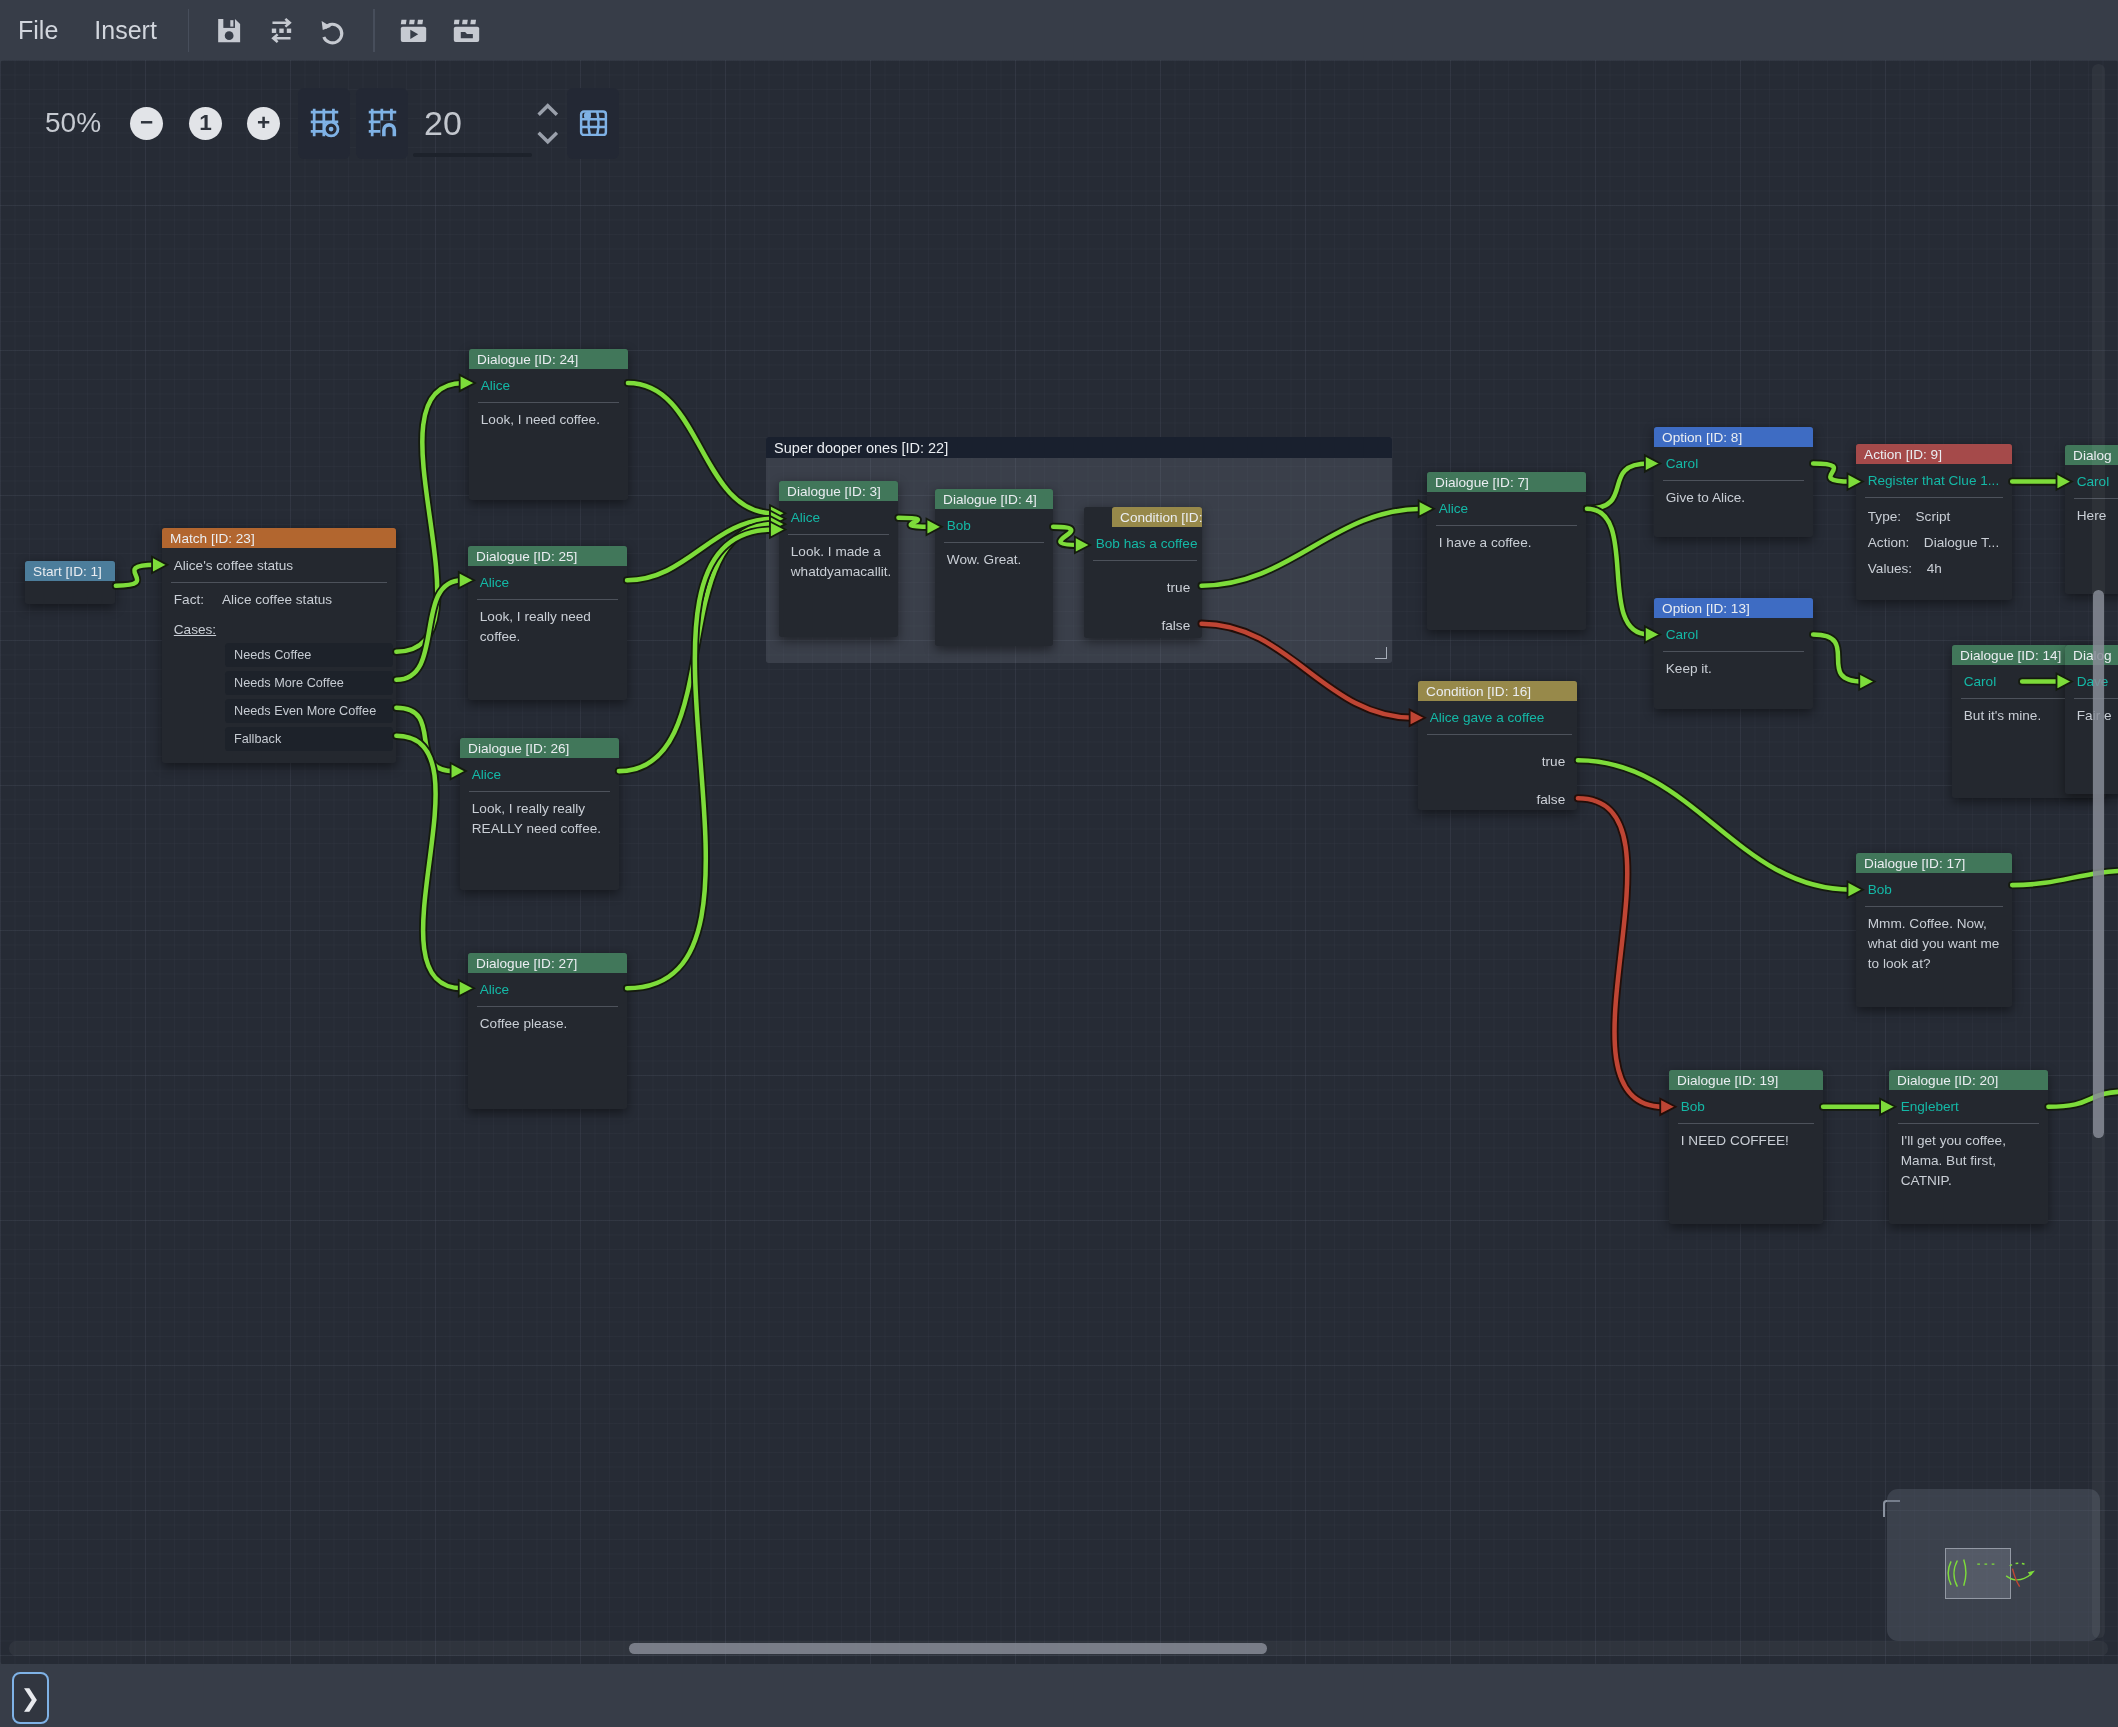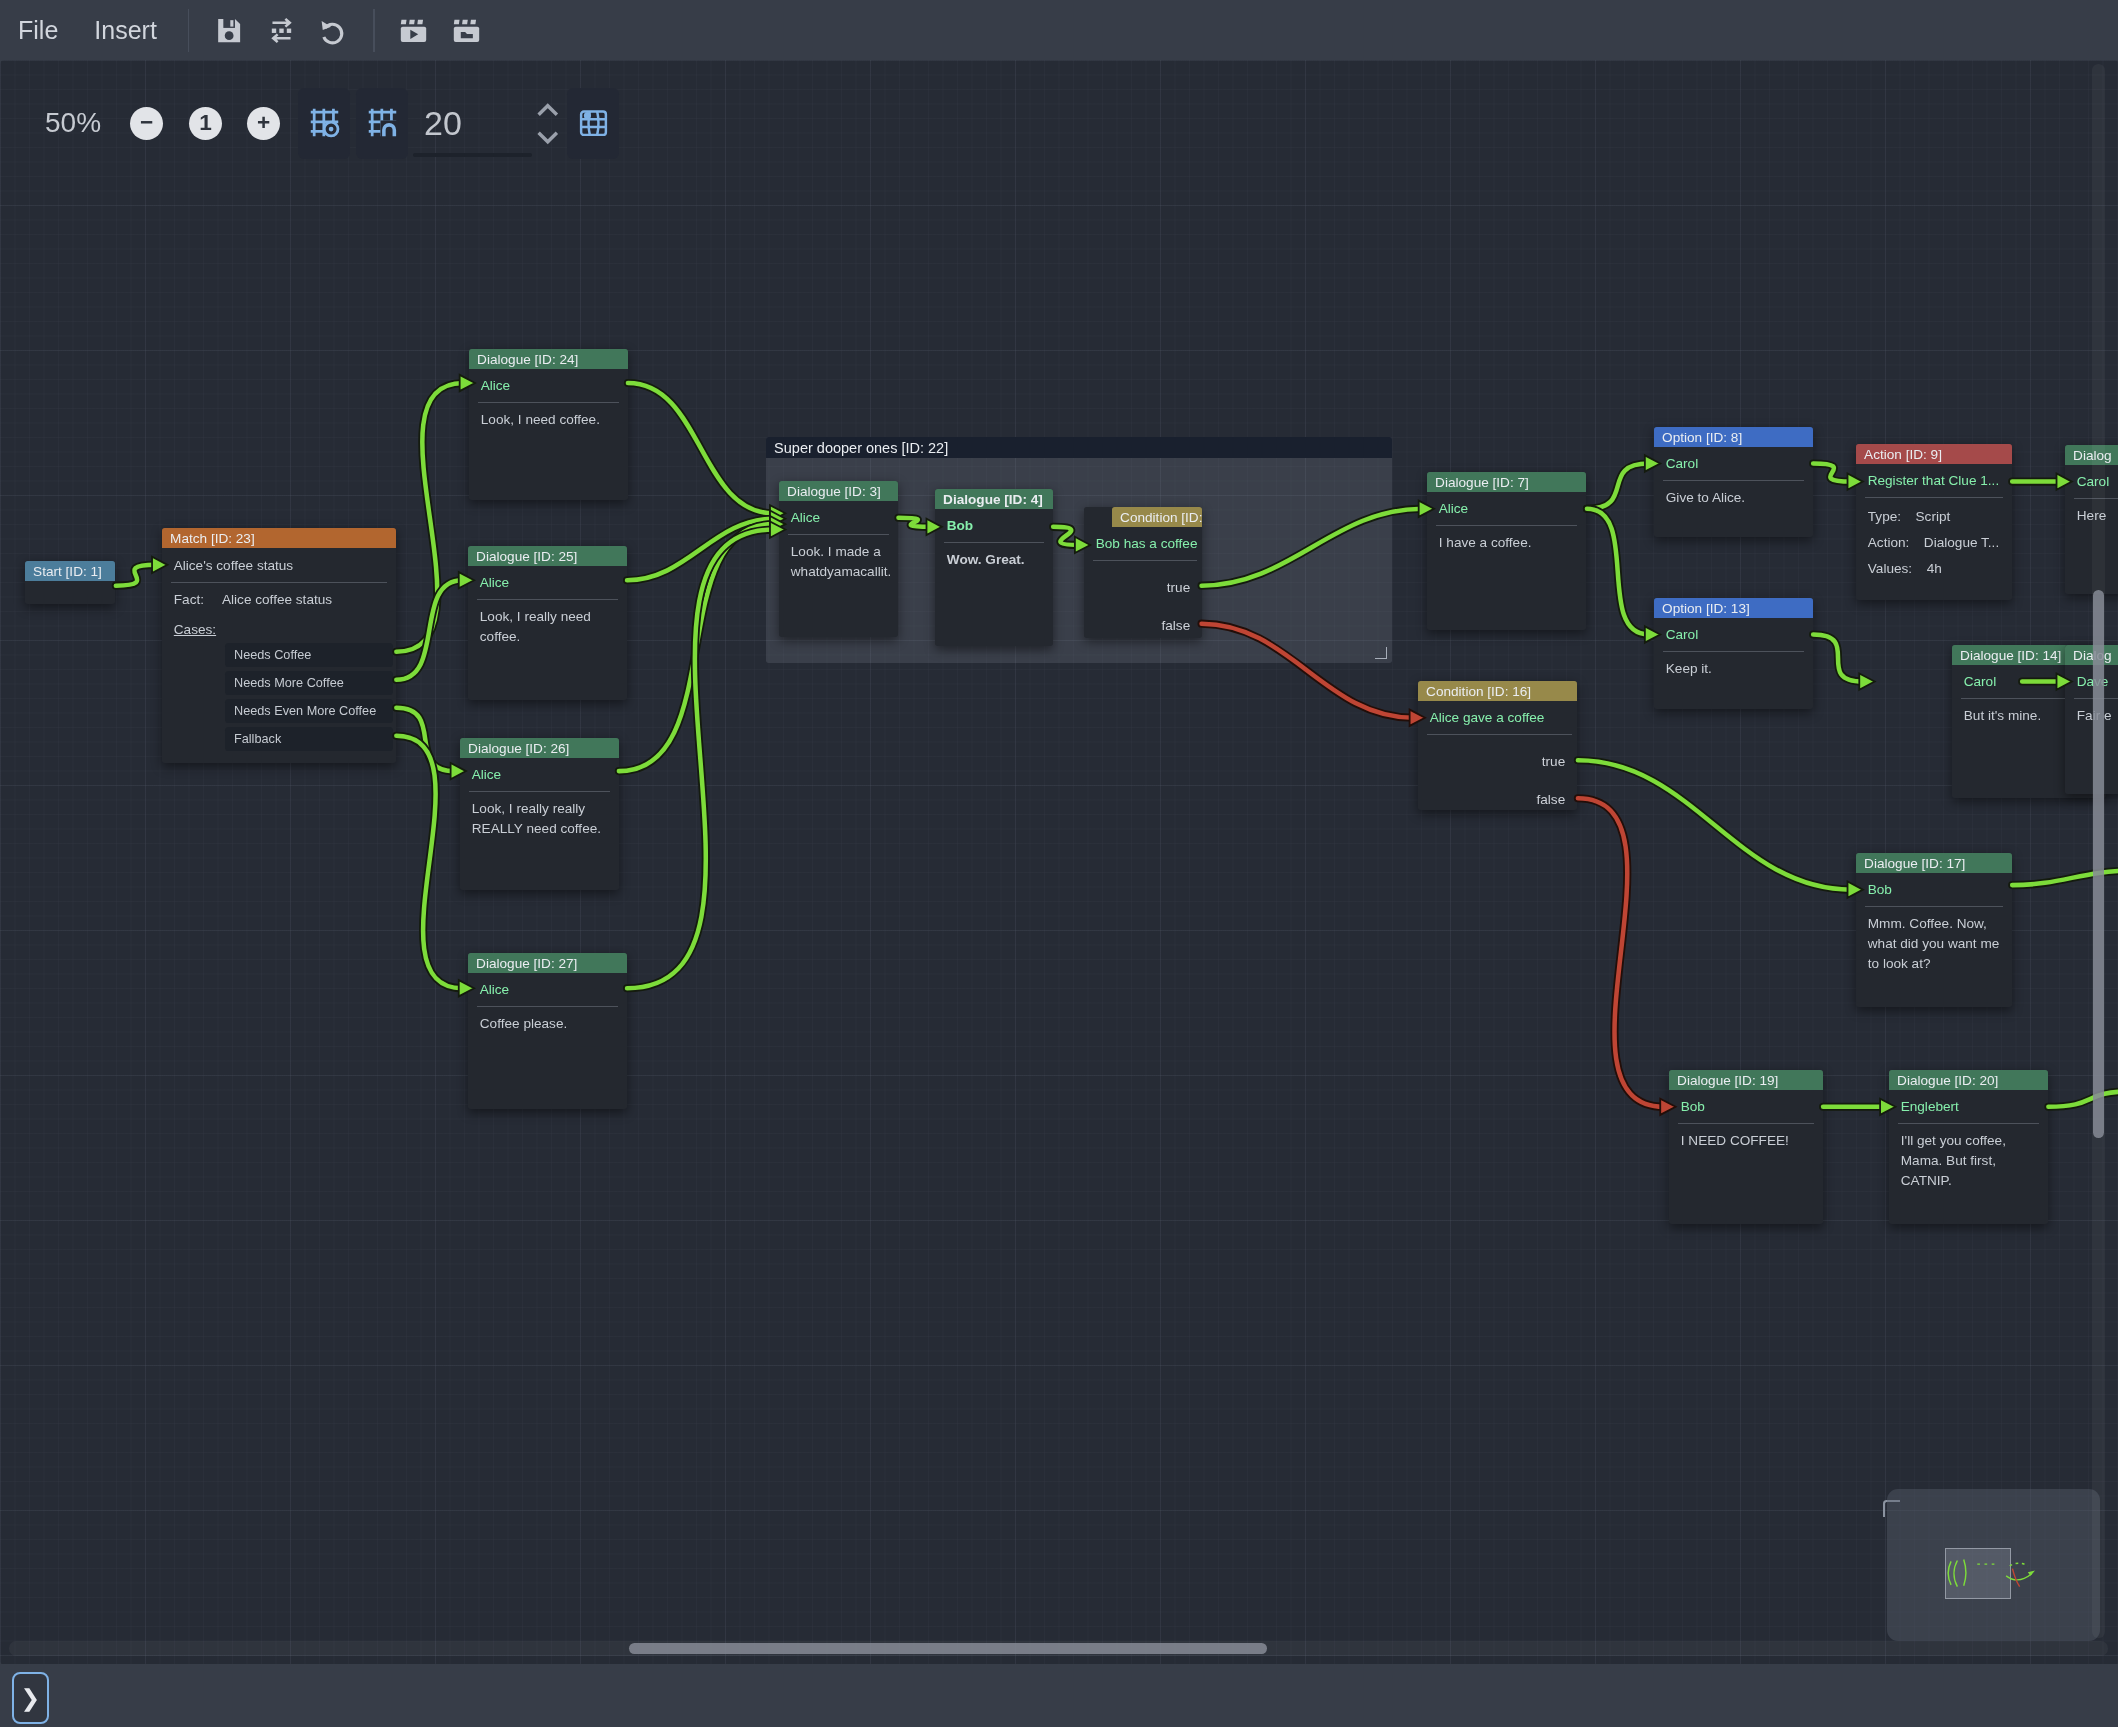--- a/index.html
+++ b/index.html
@@ -33,21 +33,21 @@
   .spin-field .val{position:absolute;left:11px;top:16.3px;font-size:34px;color:#c3c7ce;}
   .spin-field .underline{position:absolute;left:0;bottom:1.8px;width:119px;height:4.5px;background:#1d222b;border-radius:1.8px;}
   .spinner{position:absolute;left:536px;top:28px;width:23.5px;height:71px;}
 
   
   .node{position:absolute;background:#24282f;border-radius:2.7px;box-shadow:0 3.6px 11px rgba(0,0,0,.45);
     color:#c9ced5;font-size:13.6px;z-index:3;}
   .node-header{height:20px;line-height:21px;padding:0 8.1px;color:#eaedf1;font-size:13.6px;
     border-radius:2.7px 2.7px 0 0;white-space:nowrap;overflow:hidden;}
   .speaker{height:33px;line-height:33px;margin:0 9px;padding:0 2.7px;border-bottom:0.9px solid #4d525b;
-    color:#86efac;white-space:nowrap;overflow:hidden;}
+    color:#14b8a6;white-space:nowrap;overflow:hidden;}
   .ntext{padding:7.2px 11px 0 11.8px;line-height:20px;}
   .port-row{height:27px;line-height:27px;text-align:right;padding-right:11.8px;color:#ced2d9;}
   .port-true{margin-top:12.7px;}
   .port-false{margin-top:11px;}
   .mrow{height:34px;line-height:35px;margin:0 9px;padding:0 2.7px;border-bottom:0.9px solid #4d525b;white-space:nowrap;}
   .mrow-kv{height:33px;line-height:33px;padding:0 11.8px;display:flex;gap:18px;white-space:nowrap;}
   .mrow-cases{height:27px;line-height:28px;padding:0 11.8px;text-decoration:underline;}
   .case-btn{height:23.5px;line-height:24.4px;margin:0 2.7px 4.5px 63px;background:#1d222a;border-radius:3.6px;
     padding:0 9px;font-size:12.7px;color:#c6cbd2;white-space:nowrap;overflow:hidden;}
   .group-node{background:rgba(190,200,216,0.13);box-shadow:none;z-index:1;}
@@ -218,21 +218,21 @@
         </div>
         <div class="node group-node" style="left: 766px; top: 377px; width: 626px; height: 226px;">
           <div class="node-header" style="background: rgb(25, 32, 46);">Super dooper ones [ID: 22]</div>
           <div class="group-resize"></div>
         </div>
         <div class="node" style="left: 779px; top: 421px; width: 119px; height: 156px;">
           <div class="node-header" style="background: rgb(65, 119, 90);">Dialogue [ID: 3]</div>
           <div class="speaker">Alice</div>
           <div class="ntext">Look. I made a whatdyamacallit.</div>
         </div>
-        <div class="node" style="left: 935px; top: 429px; width: 118px; height: 157px; font-weight: bold;">
+        <div class="node" style="left: 935px; top: 429px; width: 118px; height: 157px;">
           <div class="node-header" style="background: rgb(65, 119, 90);">Dialogue [ID: 4]</div>
           <div class="speaker">Bob</div>
           <div class="ntext">Wow. Great.</div>
         </div>
         <div class="node" style="left: 1084px; top: 447px; width: 118px; height: 131px;">
           <div class="node-header" style="background: rgb(151, 137, 74); margin-left: 28px;">Condition [ID: 6]</div>
           <div class="speaker" style="margin: 0px 5.4px 0px 9px;">Bob has a coffee</div>
           <div class="port-row port-true">true</div>
           <div class="port-row port-false">false</div>
         </div>

